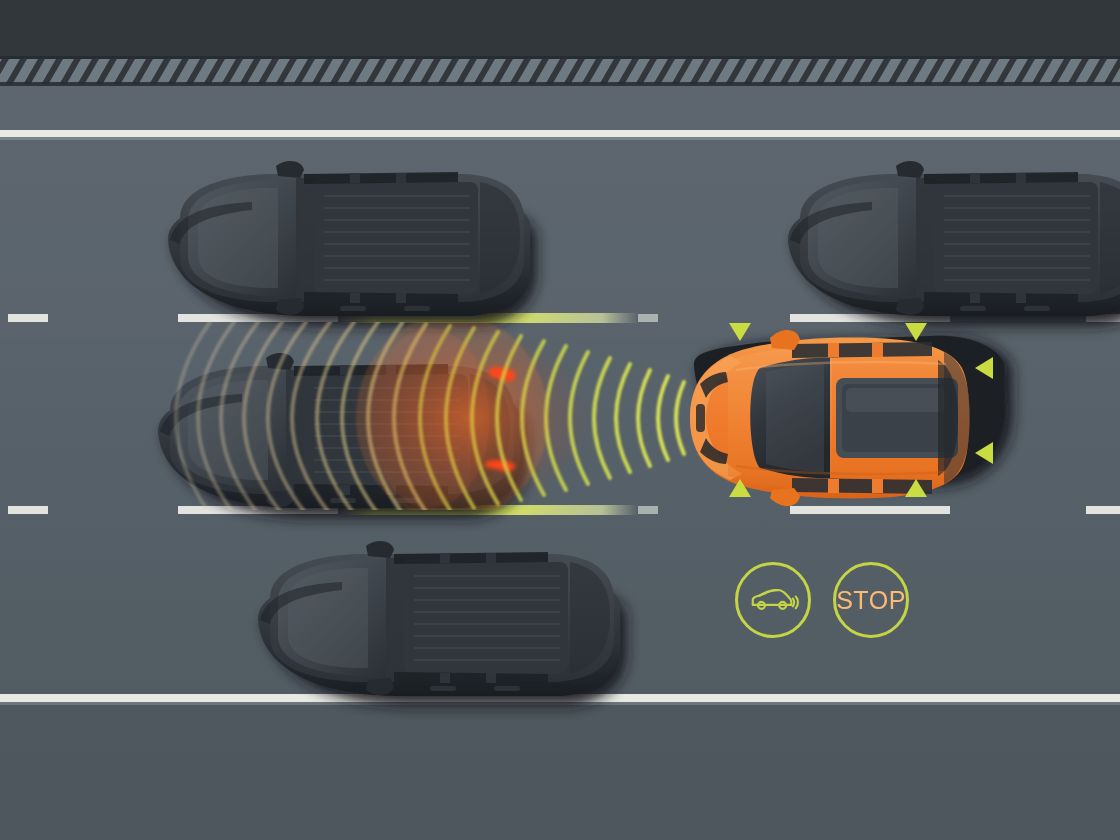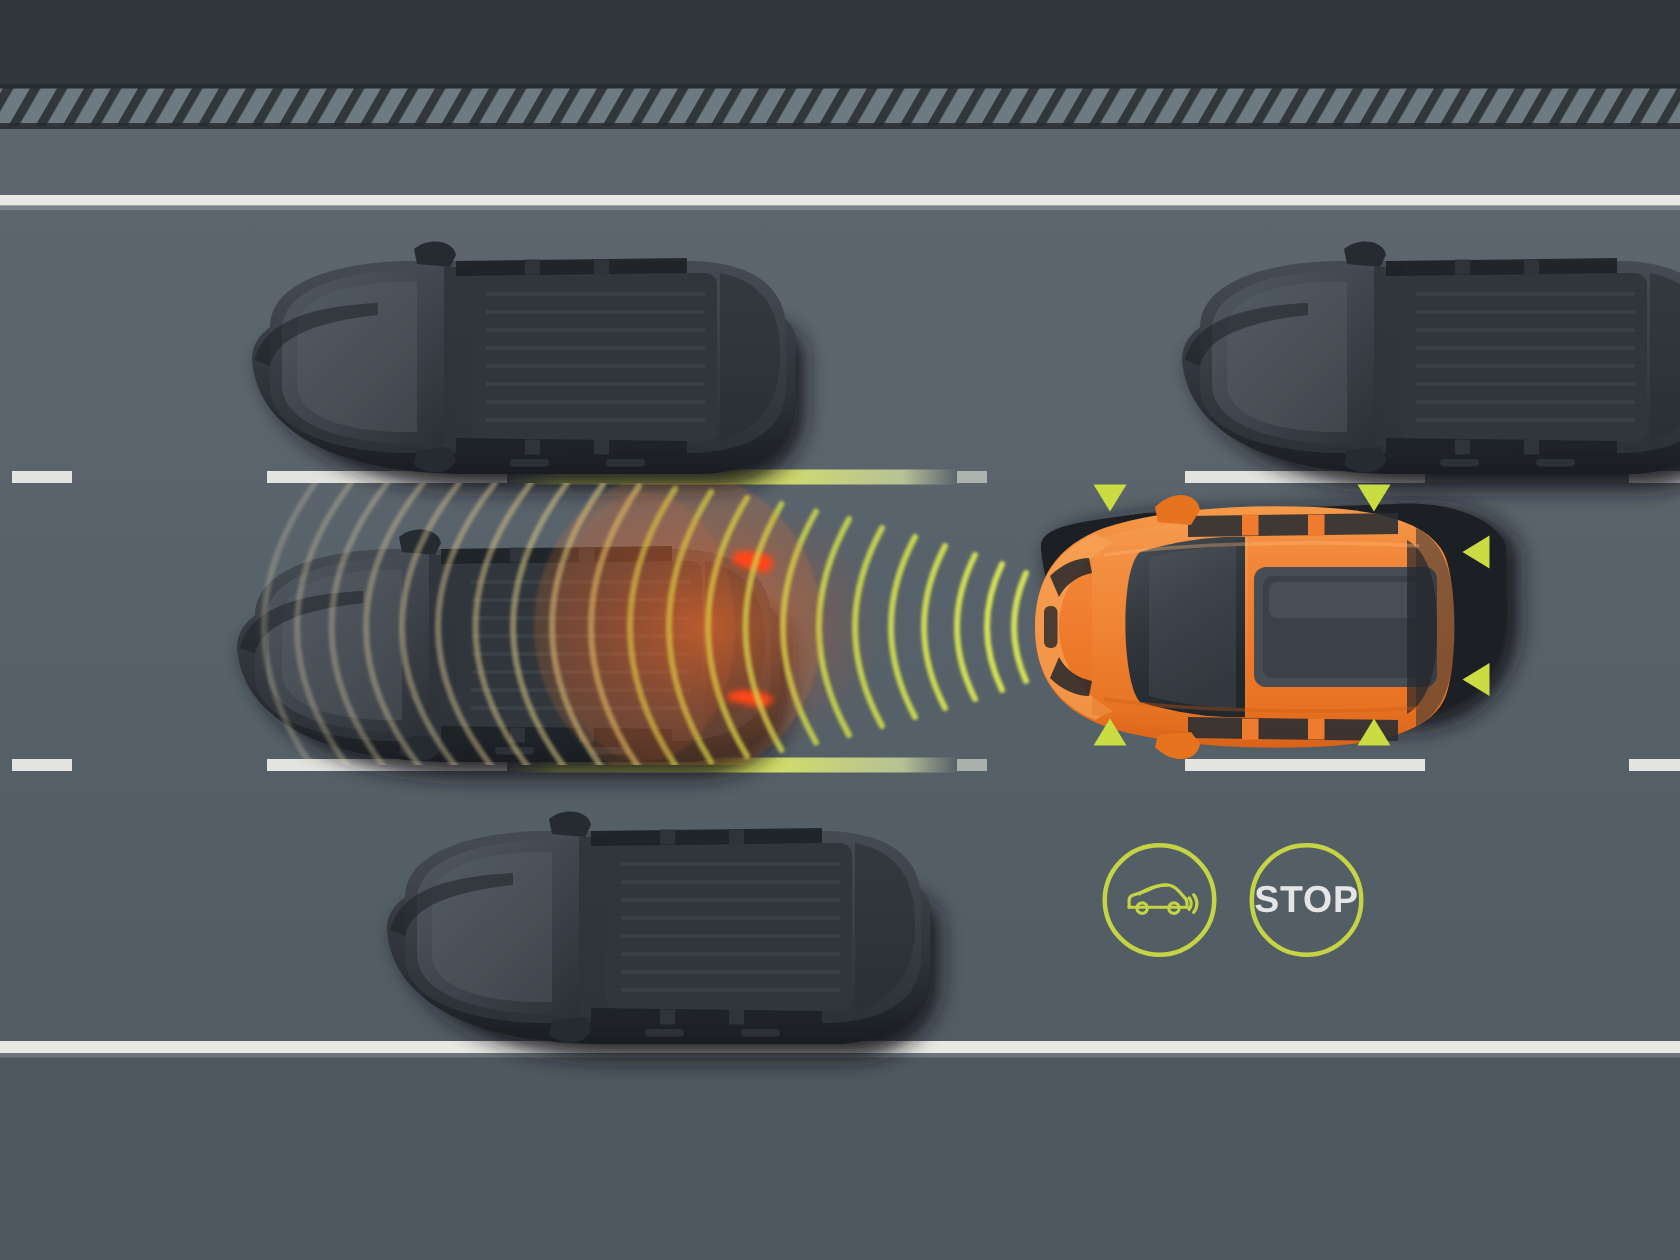--- a/index.html
+++ b/index.html
@@ -38,26 +38,25 @@
     height: 76px;
     border-radius: 50%;
     border: 3px solid #c4d444;
     display: flex;
     align-items: center;
     justify-content: center;
     box-sizing: border-box;
     background: transparent;
   }
   .hud-icon .stop-text {
-    color: #e5e5e5;
+    color: #fdba74;
     font-size: 25px;
     letter-spacing: 0.5px;
     font-family: "Liberation Sans", sans-serif;
     line-height: 1;
-    font-weight: bold;
   }
 </style>
 </head>
 <body>
 
 <div id="scene">
 
   <svg class="layer" viewBox="0 0 1120 840" xmlns="http://www.w3.org/2000/svg">
     <defs>
 

